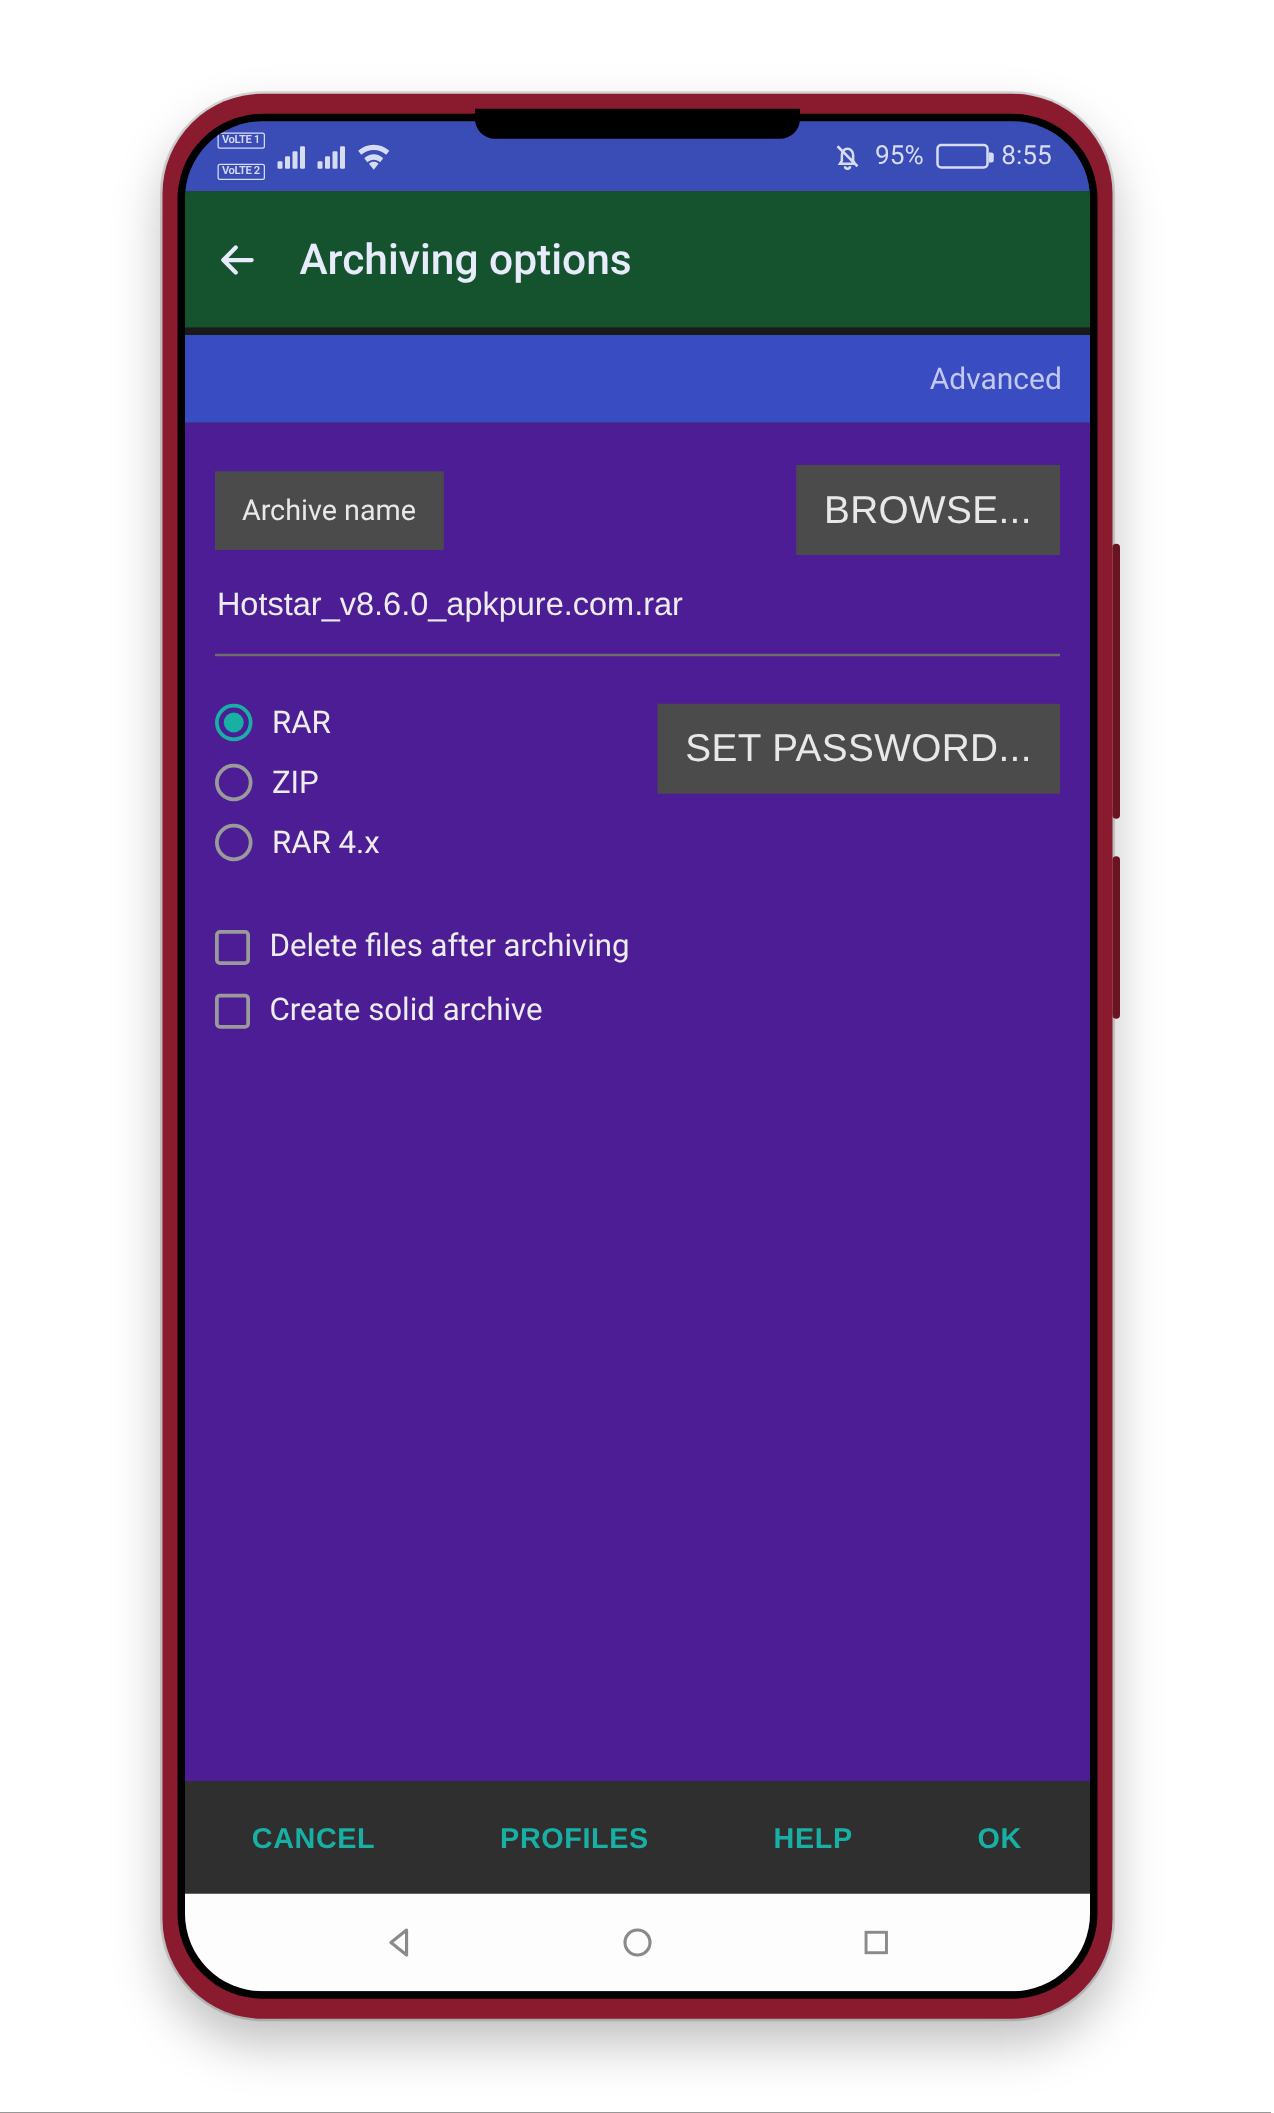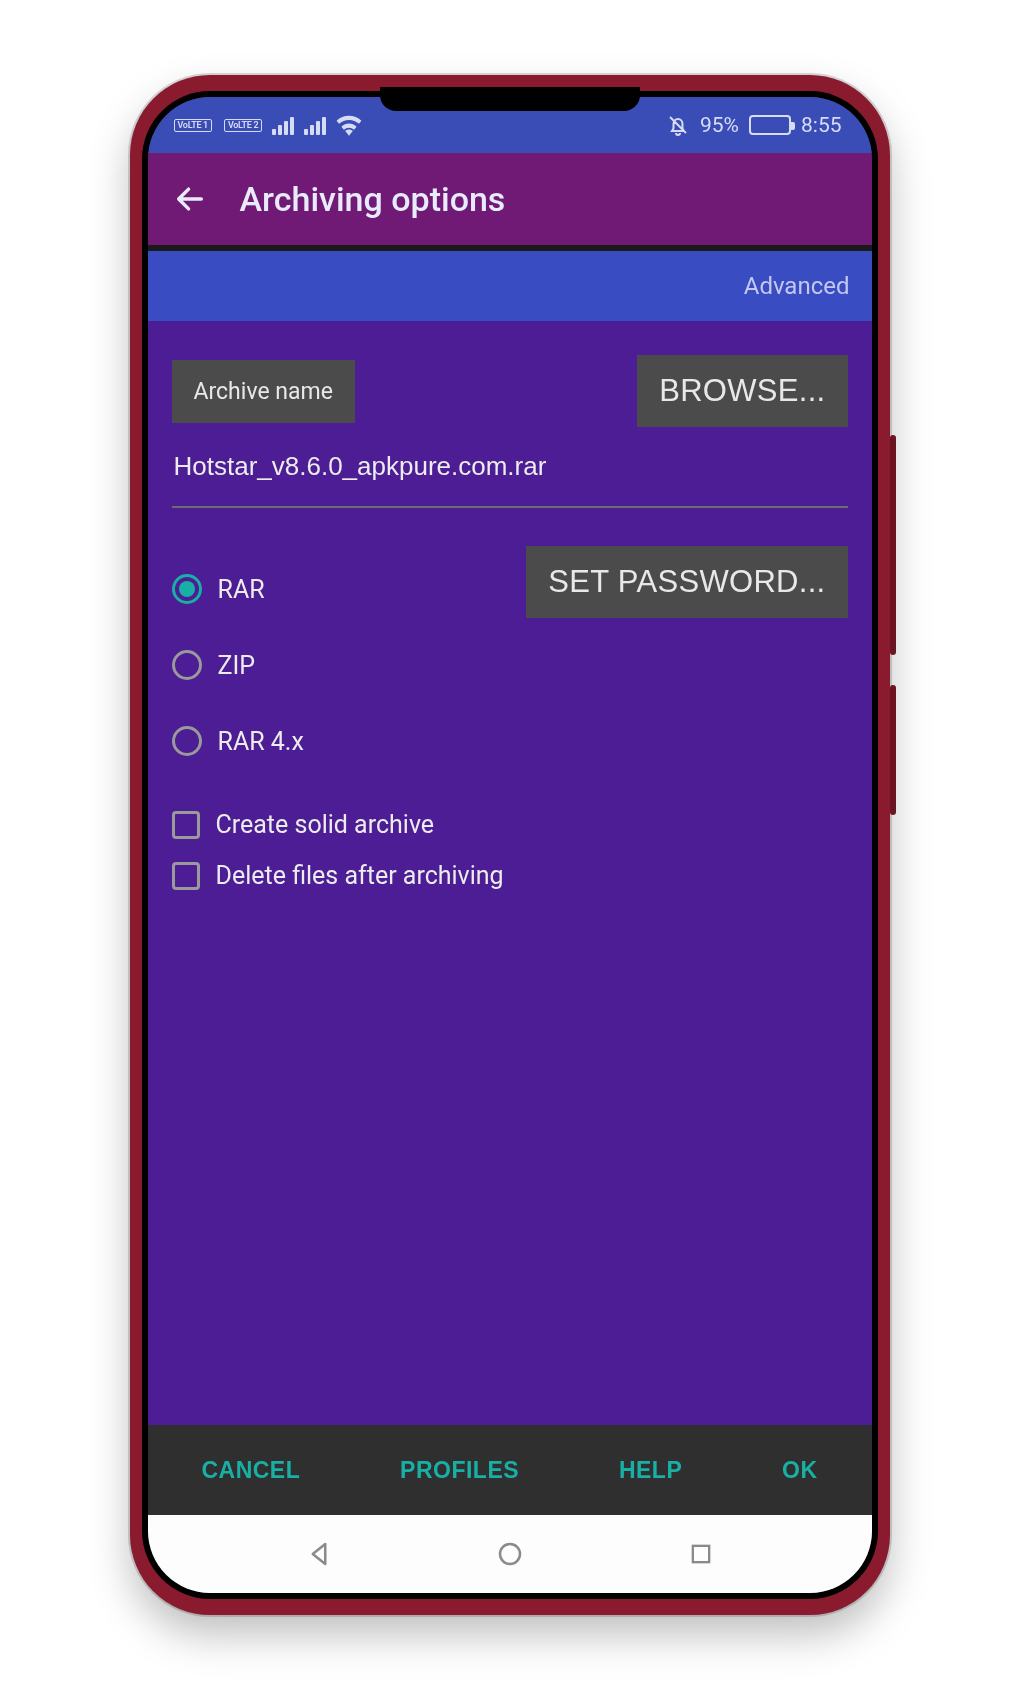--- a/index.html
+++ b/index.html
@@ -68,21 +68,21 @@
     justify-content: space-between;
     padding: 0 30px 0 26px;
     color: #d7dcf5;
     font-size: 20px;
   }
   .status-left, .status-right {
     display: flex;
     align-items: center;
     gap: 10px;
   }
-  .volte-stack { display:flex; flex-direction:row; gap:12px; }
+  .volte-stack { display:flex; flex-direction:column; gap:12px; }
   .volte-badge {
     font-size: 9px;
     font-weight: 600;
     padding: 1px 3px;
     border: 1.5px solid #d7dcf5;
     border-radius: 2px;
     line-height: 1;
     letter-spacing: -0.3px;
   }
   .signal {
@@ -98,22 +98,22 @@
   }
   .battery::after {
     content:""; position:absolute; right:-6px; top:5px; width:4px; height:8px;
     background:#d7dcf5; border-radius:0 2px 2px 0;
   }
   .battery-fill { height:100%; width:95%; background:#d7dcf5; border-radius:2px 0 0 2px; }
   .status-right .txt { font-size:21px; color:#d7dcf5; }
 
   
   .app-bar {
-    height: 92px;
-    background: #701a75;
+    height: 109px;
+    background: #14532d;
     display: flex;
     align-items: center;
     padding: 0 18px;
     gap: 26px;
   }
   .back-arrow { width:48px; height:48px; display:flex; align-items:center; justify-content:center; }
   .app-title { color: #e8ebfb; font-size: 34px; font-weight: 500; }
 
   .divider-dark { height: 6px; background: #1a1a1a; }
 
@@ -183,21 +183,20 @@
   }
 
   .format-block {
     margin-top: 38px;
     display:flex; align-items:flex-start; justify-content:space-between;
   }
   .radios { display:flex; flex-direction:column; gap:18px; }
   .radio-item {
     display:flex; align-items:center; gap:16px;
     cursor: pointer;
-    margin-top: 28px;
   }
   .radio-outer {
     width: 30px; height: 30px; border-radius: 50%;
     border: 3px solid #9a9a9a;
     display:flex; align-items:center; justify-content:center;
   }
   .radio-item.selected .radio-outer { border-color: #18b0a4; }
   .radio-inner {
     width: 16px; height: 16px; border-radius:50%;
     background: #18b0a4;
@@ -325,25 +324,25 @@
               <span class="radio-outer"></span>
               <span class="radio-label">RAR 4.x</span>
             </div>
           </div>
           <button class="btn-flat">SET PASSWORD...</button>
         </div>
 
         <div class="checks">
           <div class="check-item">
             <span class="check-box"></span>
-            <span class="check-label">Create solid archive</span>
+            <span class="check-label">Delete files after archiving</span>
           </div>
           <div class="check-item">
             <span class="check-box"></span>
-            <span class="check-label">Delete files after archiving</span>
+            <span class="check-label">Create solid archive</span>
           </div>
         </div>
       </div>
 
       <div class="footer">
         <button class="footer-btn">CANCEL</button>
         <button class="footer-btn">PROFILES</button>
         <button class="footer-btn">HELP</button>
         <button class="footer-btn">OK</button>
       </div>

